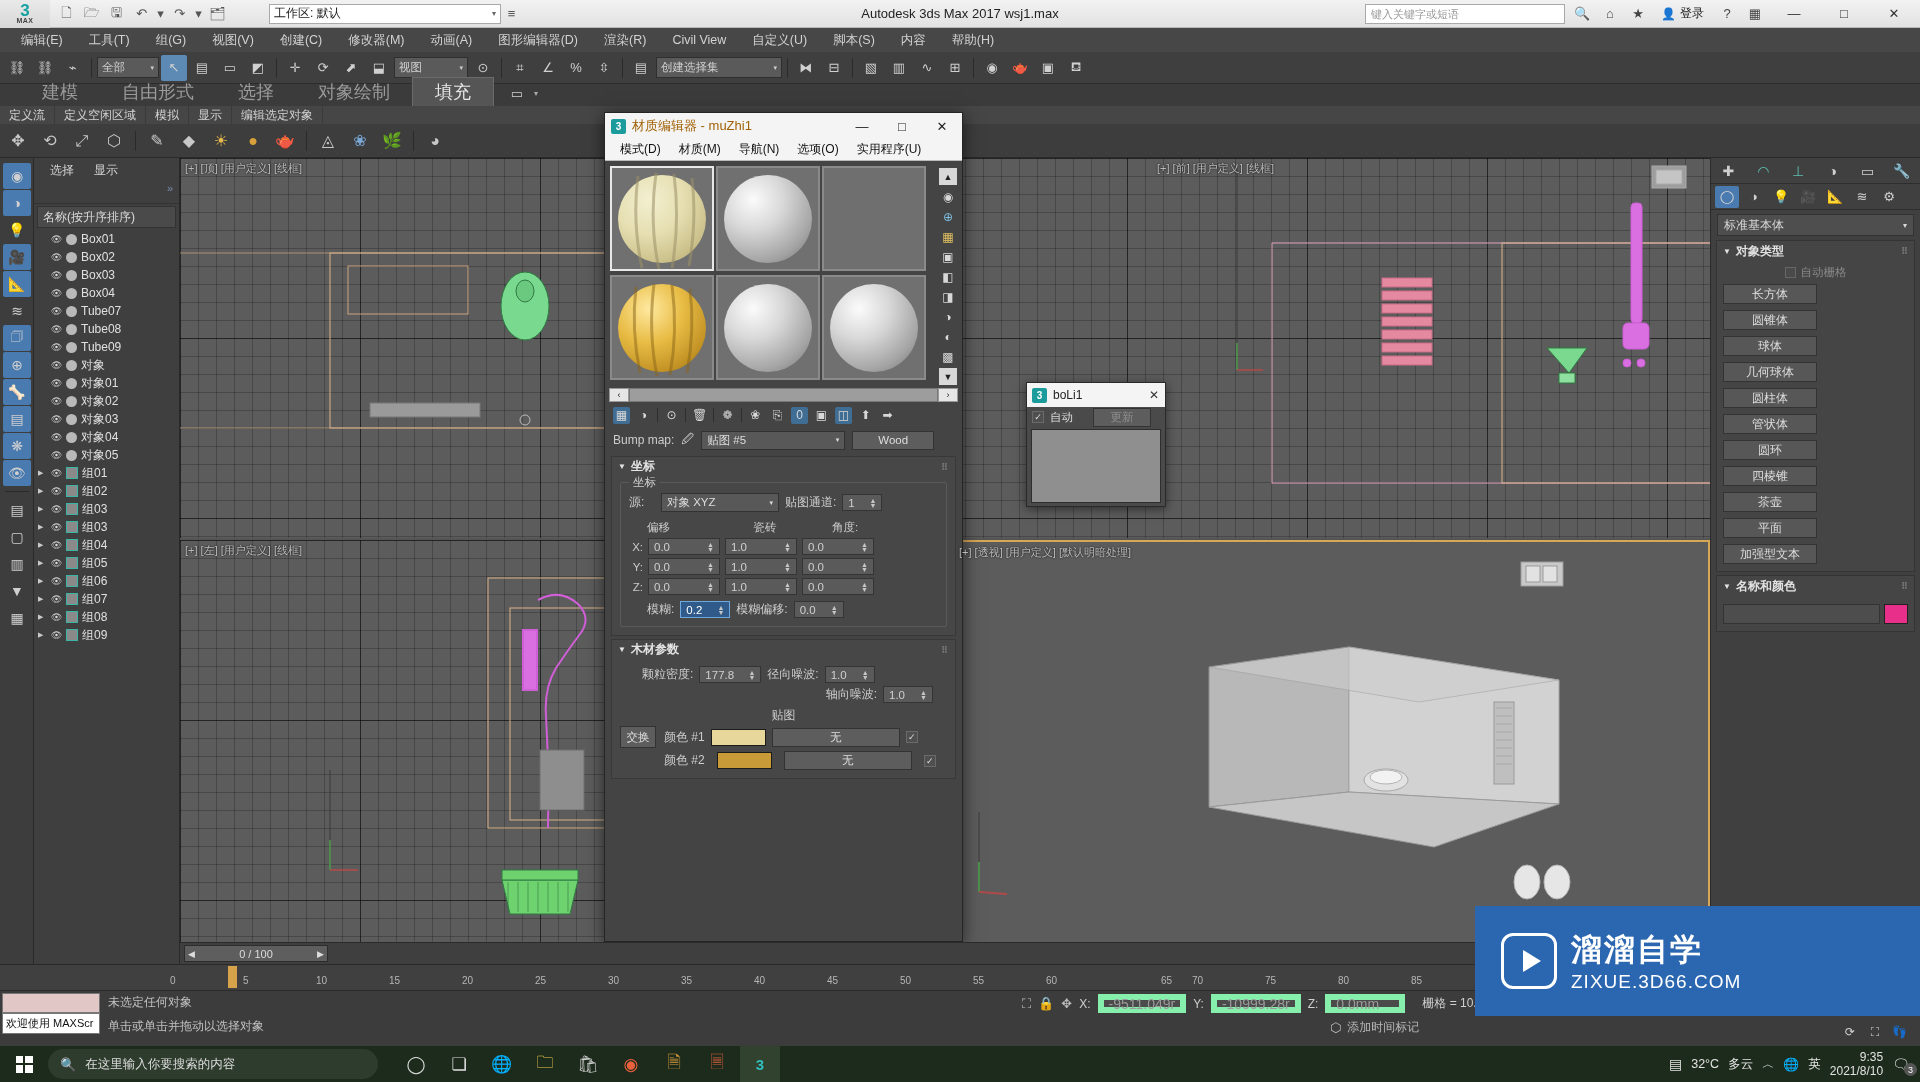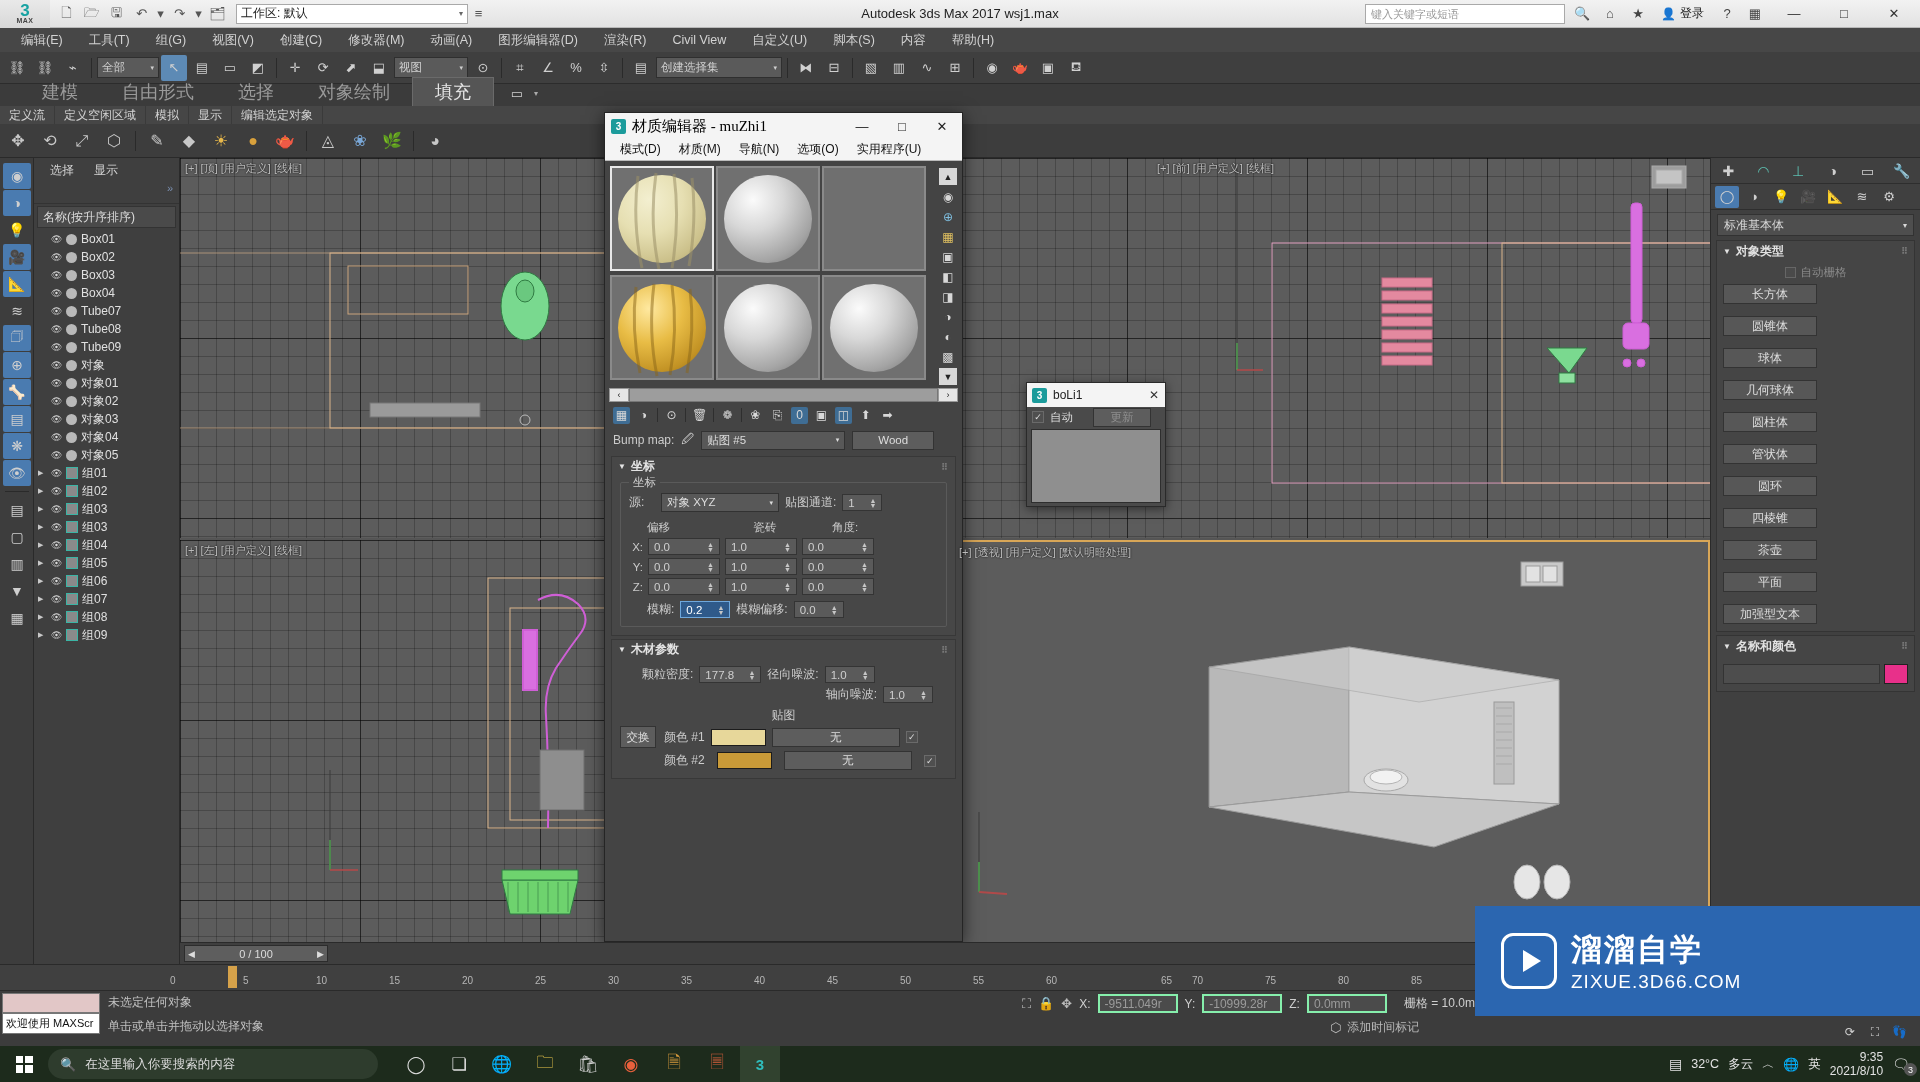--- a/index.html
+++ b/index.html
@@ -7,21 +7,21 @@
   *{box-sizing:border-box;}
 
   
   .titlebar{position:absolute;left:0;top:0;width:1920px;height:28px;background:linear-gradient(#f2f2f2,#e2e2e2);border-bottom:1px solid #b8b8b8;display:flex;align-items:center;}
   .maxlogo{width:50px;height:28px;background:linear-gradient(#e9e9e9,#d8d8d8);display:flex;flex-direction:column;align-items:center;justify-content:center;color:#0e8f8f;font-weight:bold;}
   .maxlogo .big{font-size:17px;line-height:13px;color:#17a2a2;}
   .maxlogo .sm{font-size:7px;color:#444;letter-spacing:.5px;}
   .qat{display:flex;align-items:center;gap:4px;padding-left:6px;}
   .qbtn{width:21px;height:21px;border-radius:2px;display:flex;align-items:center;justify-content:center;font-size:13px;color:#555;}
   .wsbox{display:flex;align-items:center;margin-left:8px;}
-  .wsbox .fld{width:232px;height:20px;background:#fff;border:1px solid #a9a9a9;font-size:12px;color:#222;padding:1px 4px;display:flex;align-items:center;justify-content:space-between;}
+  .wsbox .fld{width:232px;height:20px;background:#fff;border:1px solid #a9a9a9;font-size:12px;color:#222;padding:1px 4px;display:flex;align-items:center;justify-content:space-between;margin-left:33px;}
   .apptitle{position:absolute;left:0;right:0;text-align:center;font-size:13px;color:#222;pointer-events:none;}
   .tright{margin-left:auto;display:flex;align-items:center;gap:6px;padding-right:4px;}
   .searchbox{width:200px;height:20px;background:#fff;border:1px solid #a9a9a9;color:#999;font-size:11px;padding:2px 5px;}
   .ticon{width:22px;height:22px;display:flex;align-items:center;justify-content:center;color:#444;font-size:13px;}
   .signin{font-size:12px;color:#222;padding:0 6px;display:flex;align-items:center;gap:4px;}
   .wbtn{width:44px;height:27px;display:flex;align-items:center;justify-content:center;color:#333;font-size:13px;}
 
   
   .menubar{position:absolute;left:0;top:28px;width:1920px;height:24px;background:#474747;display:flex;align-items:center;padding-left:10px;gap:4px;}
   .menubar .mi{padding:3px 11px;font-size:12.5px;color:#d2d2d2;white-space:nowrap;}
@@ -80,31 +80,31 @@
   .cpt{width:28px;height:22px;display:flex;align-items:center;justify-content:center;font-size:14px;color:#cfcfcf;}
   .cp-sub{height:26px;display:flex;align-items:center;gap:3px;padding-left:4px;border-bottom:1px solid #2e2e2e;}
   .cps{width:24px;height:22px;display:flex;align-items:center;justify-content:center;font-size:13px;color:#d0d0d0;border-radius:2px;}
   .cps.on{background:#4a7bb0;}
   .cp-drop{margin:4px 6px;height:22px;background:#4e4e4e;border:1px solid #323232;display:flex;align-items:center;justify-content:space-between;padding:0 6px;font-size:12px;color:#d8d8d8;}
   .rollout{margin:3px 5px;background:#454545;border:1px solid #343434;}
   .ro-hdr{height:20px;display:flex;align-items:center;gap:5px;padding-left:6px;font-size:12px;font-weight:bold;color:#e2e2e2;}
   .ro-body{padding:4px 6px 7px;}
   .chk-row{display:flex;align-items:center;gap:5px;font-size:11.5px;color:#888;margin-bottom:4px;justify-content:center;}
   .chkbox{width:11px;height:11px;border:1px solid #666;background:#4a4a4a;}
-  .btngrid{display:flex;flex-wrap:wrap;gap:12px;flex-direction:column;}
+  .btngrid{display:flex;flex-wrap:wrap;gap:6px;flex-direction:column;}
   .objbtn{width:94px;height:20px;background:#575757;border:1px solid #333;display:flex;align-items:center;justify-content:center;font-size:12px;color:#ddd;}
   .nc-row{display:flex;align-items:center;gap:4px;margin-top:4px;}
   .nc-field{flex:1;height:20px;background:#4d4d4d;border:1px solid #333;}
   .nc-swatch{width:24px;height:20px;background:#e8308a;border:1px solid #222;}
 
   
   .mted{position:absolute;left:604px;top:112px;width:359px;height:830px;background:#444;border:1px solid #252525;box-shadow:0 3px 16px rgba(0,0,0,.6);}
   .mted-tb{height:26px;background:#f4f4f4;display:flex;align-items:center;padding-left:6px;gap:6px;}
   .mted-ico{width:15px;height:15px;background:#1b9b9b;color:#fff;font-size:10px;display:flex;align-items:center;justify-content:center;border-radius:2px;font-weight:bold;}
-  .mted-title{font-size:15px;color:#000000;font-family:Liberation Serif, serif;}
+  .mted-title{font-size:13px;color:#a16207;}
   .mted-wbtns{margin-left:auto;display:flex;}
   .mted-wb{width:40px;height:26px;display:flex;align-items:center;justify-content:center;font-size:13px;color:#222;}
   .mted-menu{height:22px;background:#f4f4f4;display:flex;align-items:center;padding-left:6px;border-bottom:1px solid #bbb;}
   .mted-menu .mi{padding:2px 9px;font-size:12px;color:#111;}
   .slot{width:104px;height:105px;border:2px solid #8a8a8a;margin:0 0 2px;position:relative;overflow:hidden;background:#707070;}
   .slot.sel{border-color:#e8e8e8;}
   .sphere{position:absolute;left:50%;top:50%;transform:translate(-50%,-50%);width:88px;height:88px;border-radius:50%;}
   .sph-grey{background:radial-gradient(circle at 33% 28%,#fbfbfb 0%,#d8d8d8 35%,#a4a4a4 72%,#6e6e6e 100%);}
   .sph-ivory{background:radial-gradient(circle at 35% 28%,#f3efd0 0%,#e6dfb2 40%,#cbc08a 75%,#a49a66 100%);}
   .sph-gold{background:radial-gradient(circle at 35% 28%,#ffe9a0 0%,#e8bc45 40%,#c29224 75%,#8a6615 100%);}
@@ -152,21 +152,21 @@
   .thandle{position:absolute;left:228px;top:1px;width:9px;height:22px;background:#d6a24a;}
 
   
   .statusarea{position:absolute;left:0;top:990px;width:1920px;height:56px;background:#3c3c3c;border-top:1px solid #2a2a2a;}
   .stL{position:absolute;left:2px;top:2px;width:98px;}
   .stL .pinkbar{height:20px;background:#e2c7c7;border:1px solid #777;}
   .stL .maxsc{height:21px;background:#fff;border:1px solid #777;display:flex;align-items:center;padding-left:3px;font-size:11px;color:#111;}
   .stmsg{position:absolute;left:108px;top:3px;font-size:12px;color:#c0c0c0;}
   .stmsg2{position:absolute;left:108px;top:27px;font-size:12px;color:#c0c0c0;}
   .coordarea{position:absolute;left:1022px;top:3px;display:flex;align-items:center;gap:7px;}
-  .cf{height:19px;min-width:80px;background:#4b4b4b;border:2px solid #86efac;display:flex;align-items:center;padding:0 5px;font-size:12px;color:#9b9b9b;}
+  .cf{height:19px;min-width:80px;background:#4b4b4b;border:6px solid #86efac;display:flex;align-items:center;padding:0 5px;font-size:14px;color:#9b9b9b;}
   .gridlbl{font-size:12px;color:#cfcfcf;}
   .addkey{position:absolute;left:1330px;top:28px;display:flex;align-items:center;gap:6px;font-size:12px;color:#b8b8b8;}
   .navcube{position:absolute;right:6px;top:2px;width:140px;height:50px;display:flex;flex-wrap:wrap;align-items:center;justify-content:flex-end;gap:5px;padding:4px;}
   .nvb{width:20px;height:20px;display:flex;align-items:center;justify-content:center;font-size:12px;color:#cfcfcf;}
 
   
   .taskbar{position:absolute;left:0;top:1046px;width:1920px;height:36px;background:#1d2b1c;display:flex;align-items:center;}
   .startbtn{width:48px;height:36px;display:flex;align-items:center;justify-content:center;}
   .winlogo{width:17px;height:17px;display:grid;grid-template-columns:1fr 1fr;grid-template-rows:1fr 1fr;gap:2px;}
   .winlogo i{background:#fff;display:block;}

